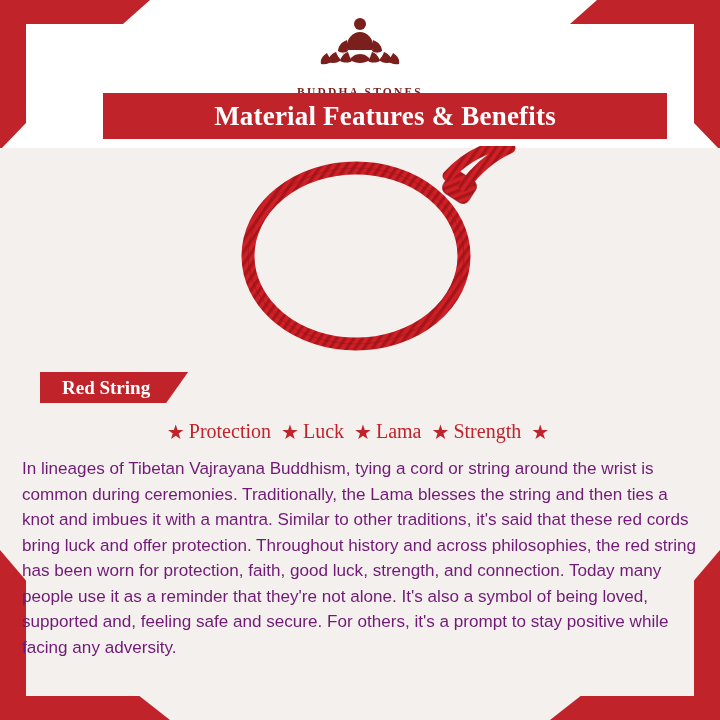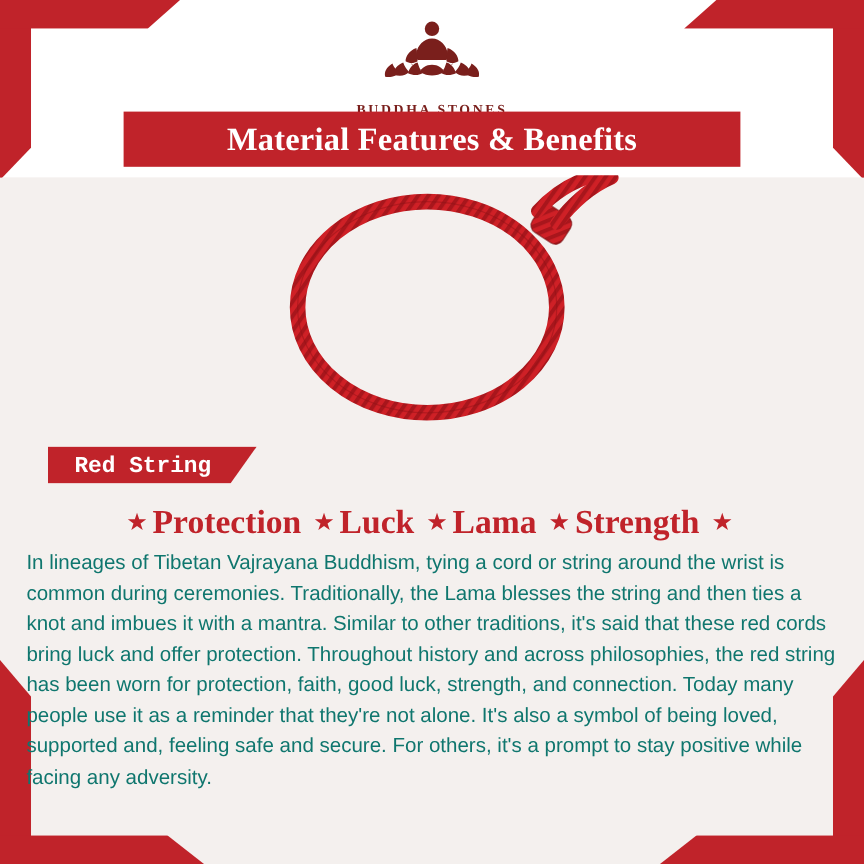--- a/index.html
+++ b/index.html
@@ -94,21 +94,21 @@
     font-weight: 700;
     color: #7a1f1c;
     font-family: "Liberation Serif", serif;
   }
 
   
   .title-banner {
     position: absolute;
     top: 93px;
     left: 103px;
-    width: 514px;
+    width: 564px;
     height: 46px;
     background: #c0232a;
     display: flex;
     align-items: center;
     justify-content: center;
   }
   .title-banner .title-text {
     color: #ffffff;
     font-size: 27px;
     font-weight: 700;
@@ -141,21 +141,21 @@
     background: #c0232a;
     padding: 0 38px 0 22px;
     display: flex;
     align-items: center;
     clip-path: polygon(0 0, 100% 0, calc(100% - 22px) 100%, 0 100%);
   }
   .label-tab .label-text {
     color: #ffffff;
     font-size: 19px;
     font-weight: 700;
-    font-family: Liberation Mono, monospace;
+    font-family: Liberation Serif, serif;
   }
 
   
   .benefits {
     position: absolute;
     top: 420px;
     left: 0;
     width: 720px;
     display: flex;
     align-items: center;
@@ -169,32 +169,32 @@
     padding: 0 5px;
   }
   .benefit .star {
     color: #c0232a;
     font-size: 20px;
     line-height: 1;
     margin-right: 4px;
   }
   .benefit .b-text {
     color: #c0232a;
-    font-size: 28px;
-    font-weight: 700;
+    font-size: 20px;
+    font-weight: 400;
     font-family: "Liberation Serif", serif;
   }
 
   
   .body-block {
     position: absolute;
     top: 456px;
     left: 22px;
     width: 676px;
-    color: #0f766e;
+    color: #701a75;
     font-size: 17.1px;
     line-height: 25.5px;
     text-align: left;
     font-family: "Liberation Sans", sans-serif;
   }
 </style>
 </head>
 <body>
 
 <div class="page">

